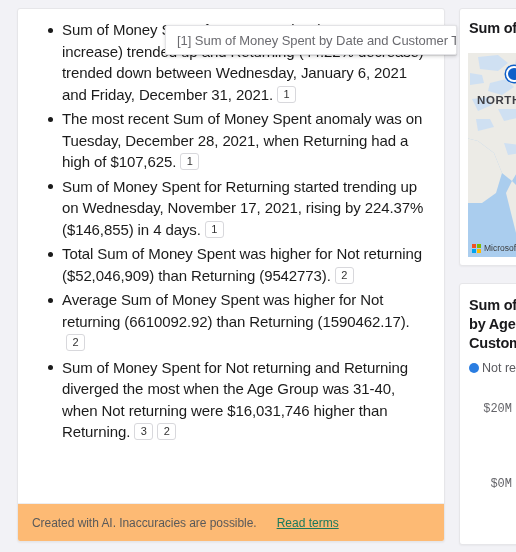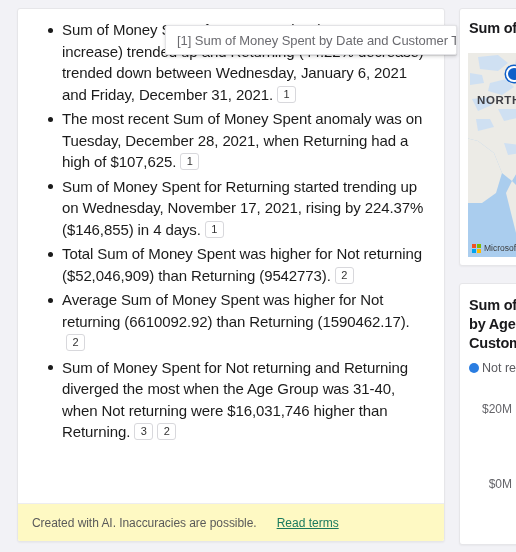--- a/index.html
+++ b/index.html
@@ -86,21 +86,21 @@
     font-family: "Liberation Sans", sans-serif;
   }
 
   .narrative-footer {
     position: absolute;
     left: 0;
     right: 0;
     bottom: 0;
     height: 38px;
     border-top: 1px solid #ededf0;
-    background: #fef9c3;
+    background: #fdba74;
     display: flex;
     align-items: center;
     padding-left: 14px;
     box-sizing: border-box;
   }
 
   .footer-text {
     font-size: 12px;
     color: #5a5a5a;
     letter-spacing: -0.05px;
@@ -287,20 +287,21 @@
     width: 130px;
     height: 110px;
   }
 
   .ytick {
     position: absolute;
     font-size: 12px;
     color: #646469;
     text-align: right;
     width: 52px;
+    font-family: Liberation Mono, monospace;
   }
   .ytick.t20 { left: 0px; top: 0px; }
   .ytick.t0  { left: 0px; top: 75px; }
 </style>
 </head>
 <body>
 
 <div id="root">
 
   <div class="narrative-card">

